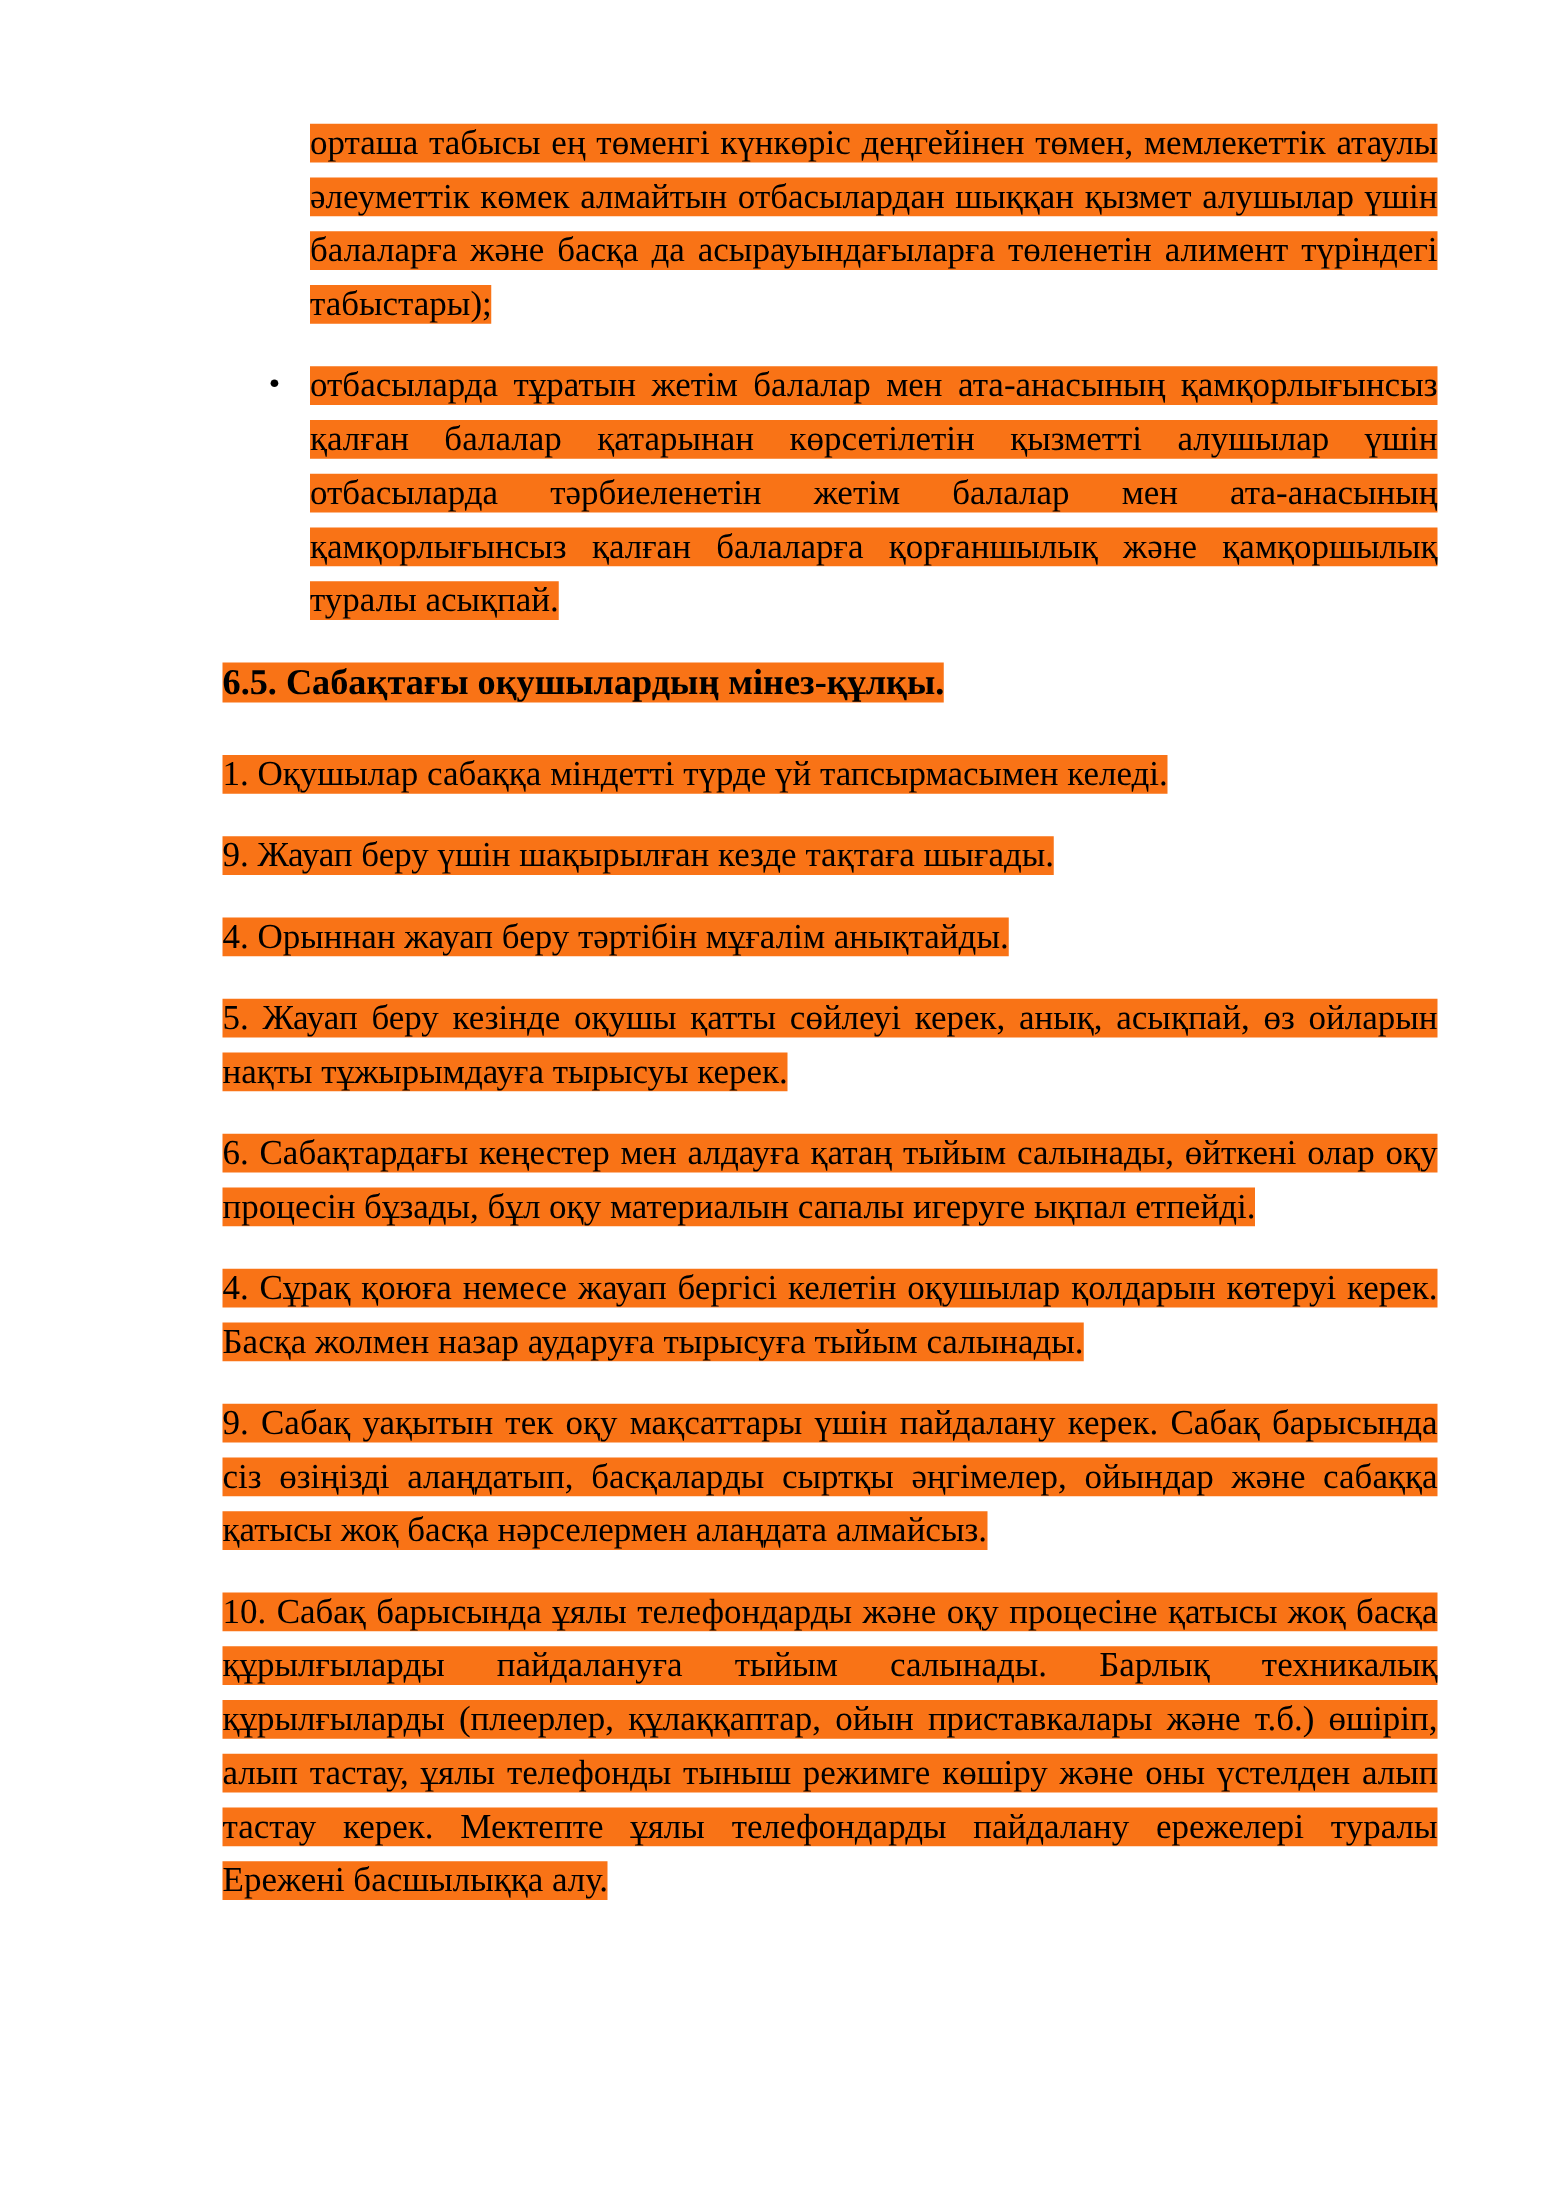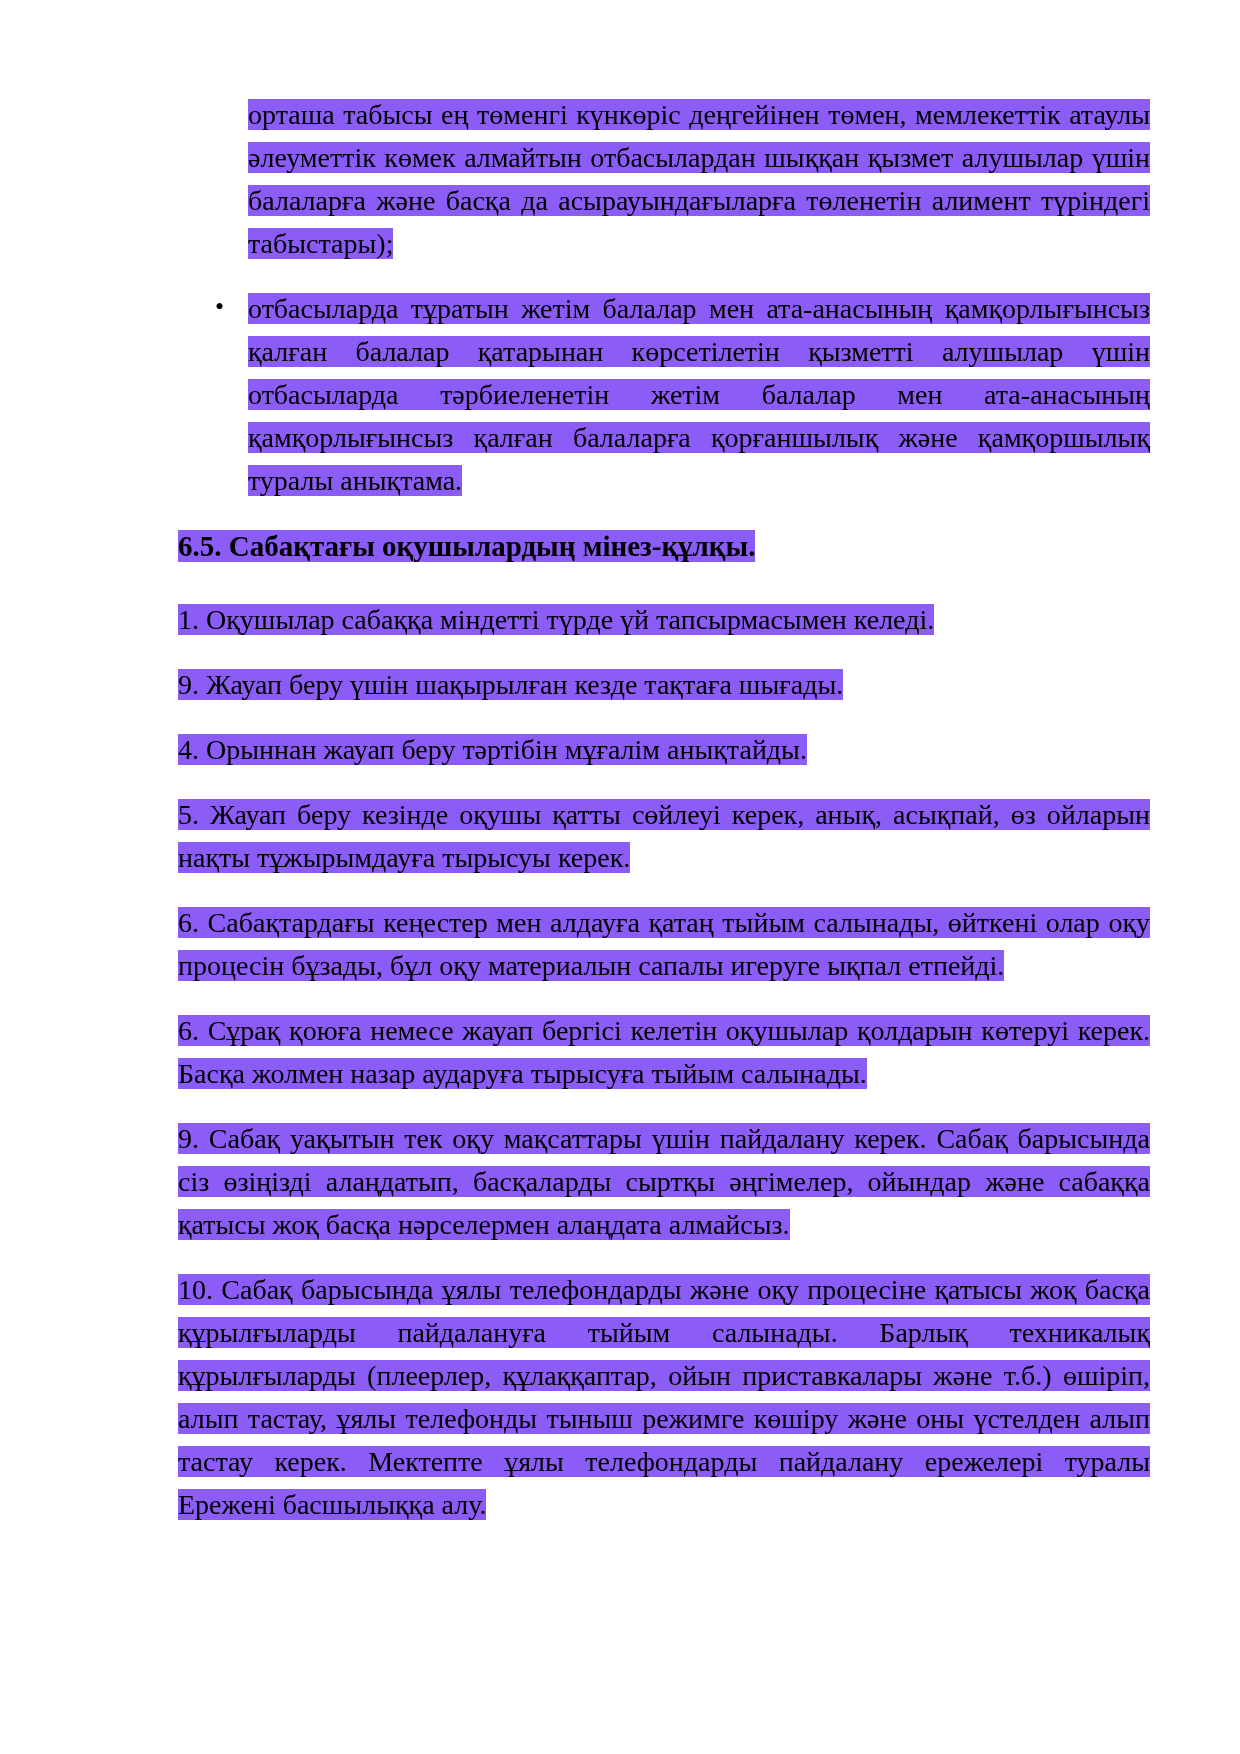--- a/index.html
+++ b/index.html
@@ -22,21 +22,21 @@
     background: #ffffff;
   }
   .para {
     margin: 0 0 22px 0;
     font-size: 28px;
     line-height: 43px;
     text-align: justify;
   }
   
   .hl {
-    background: #8b5cf6;
+    background: #f97316;
     box-decoration-break: clone;
     -webkit-box-decoration-break: clone;
   }
   .indent {
     margin-left: 70px;
   }
   .bullet-item {
     position: relative;
     margin-left: 70px;
   }
@@ -54,35 +54,35 @@
     text-align: left;
   }
 </style>
 </head>
 <body>
 
 <div class="page">
 
   <p class="para indent"><span class="hl">орташа табысы ең төменгі күнкөріс деңгейінен төмен, мемлекеттік атаулы әлеуметтік көмек алмайтын отбасылардан шыққан қызмет алушылар үшін балаларға және басқа да асырауындағыларға төленетін алимент түріндегі табыстары);</span></p>
 
-  <p class="para bullet-item"><span class="marker">•</span><span class="hl">отбасыларда тұратын жетім балалар мен ата-анасының қамқорлығынсыз қалған балалар қатарынан көрсетілетін қызметті алушылар үшін отбасыларда тәрбиеленетін жетім балалар мен ата-анасының қамқорлығынсыз қалған балаларға қорғаншылық және қамқоршылық туралы анықтама.</span></p>
+  <p class="para bullet-item"><span class="marker">•</span><span class="hl">отбасыларда тұратын жетім балалар мен ата-анасының қамқорлығынсыз қалған балалар қатарынан көрсетілетін қызметті алушылар үшін отбасыларда тәрбиеленетін жетім балалар мен ата-анасының қамқорлығынсыз қалған балаларға қорғаншылық және қамқоршылық туралы асықпай.</span></p>
 
   <h2 class="heading"><span class="hl">6.5. Сабақтағы оқушылардың мінез-құлқы.</span></h2>
 
   <p class="para"><span class="hl">1. Оқушылар сабаққа міндетті түрде үй тапсырмасымен келеді.</span></p>
 
 
   <p class="para"><span class="hl">9. Жауап беру үшін шақырылған кезде тақтаға шығады.</span></p>
 
   <p class="para"><span class="hl">4. Орыннан жауап беру тәртібін мұғалім анықтайды.</span></p>
 
   <p class="para"><span class="hl">5. Жауап беру кезінде оқушы қатты сөйлеуі керек, анық, асықпай, өз ойларын нақты тұжырымдауға тырысуы керек.</span></p>
 
   <p class="para"><span class="hl">6. Сабақтардағы кеңестер мен алдауға қатаң тыйым салынады, өйткені олар оқу процесін бұзады, бұл оқу материалын сапалы игеруге ықпал етпейді.</span></p>
 
-  <p class="para"><span class="hl">6. Сұрақ қоюға немесе жауап бергісі келетін оқушылар қолдарын көтеруі керек. Басқа жолмен назар аударуға тырысуға тыйым салынады.</span></p>
+  <p class="para"><span class="hl">4. Сұрақ қоюға немесе жауап бергісі келетін оқушылар қолдарын көтеруі керек. Басқа жолмен назар аударуға тырысуға тыйым салынады.</span></p>
 
 
   <p class="para"><span class="hl">9. Сабақ уақытын тек оқу мақсаттары үшін пайдалану керек. Сабақ барысында сіз өзіңізді алаңдатып, басқаларды сыртқы әңгімелер, ойындар және сабаққа қатысы жоқ басқа нәрселермен алаңдата алмайсыз.</span></p>
 
   <p class="para"><span class="hl">10. Сабақ барысында ұялы телефондарды және оқу процесіне қатысы жоқ басқа құрылғыларды пайдалануға тыйым салынады. Барлық техникалық құрылғыларды (плеерлер, құлаққаптар, ойын приставкалары және т.б.) өшіріп, алып тастау, ұялы телефонды тыныш режимге көшіру және оны үстелден алып тастау керек. Мектепте ұялы телефондарды пайдалану ережелері туралы Ережені басшылыққа алу.</span></p>
 
 </div>
 
 </body></html>

